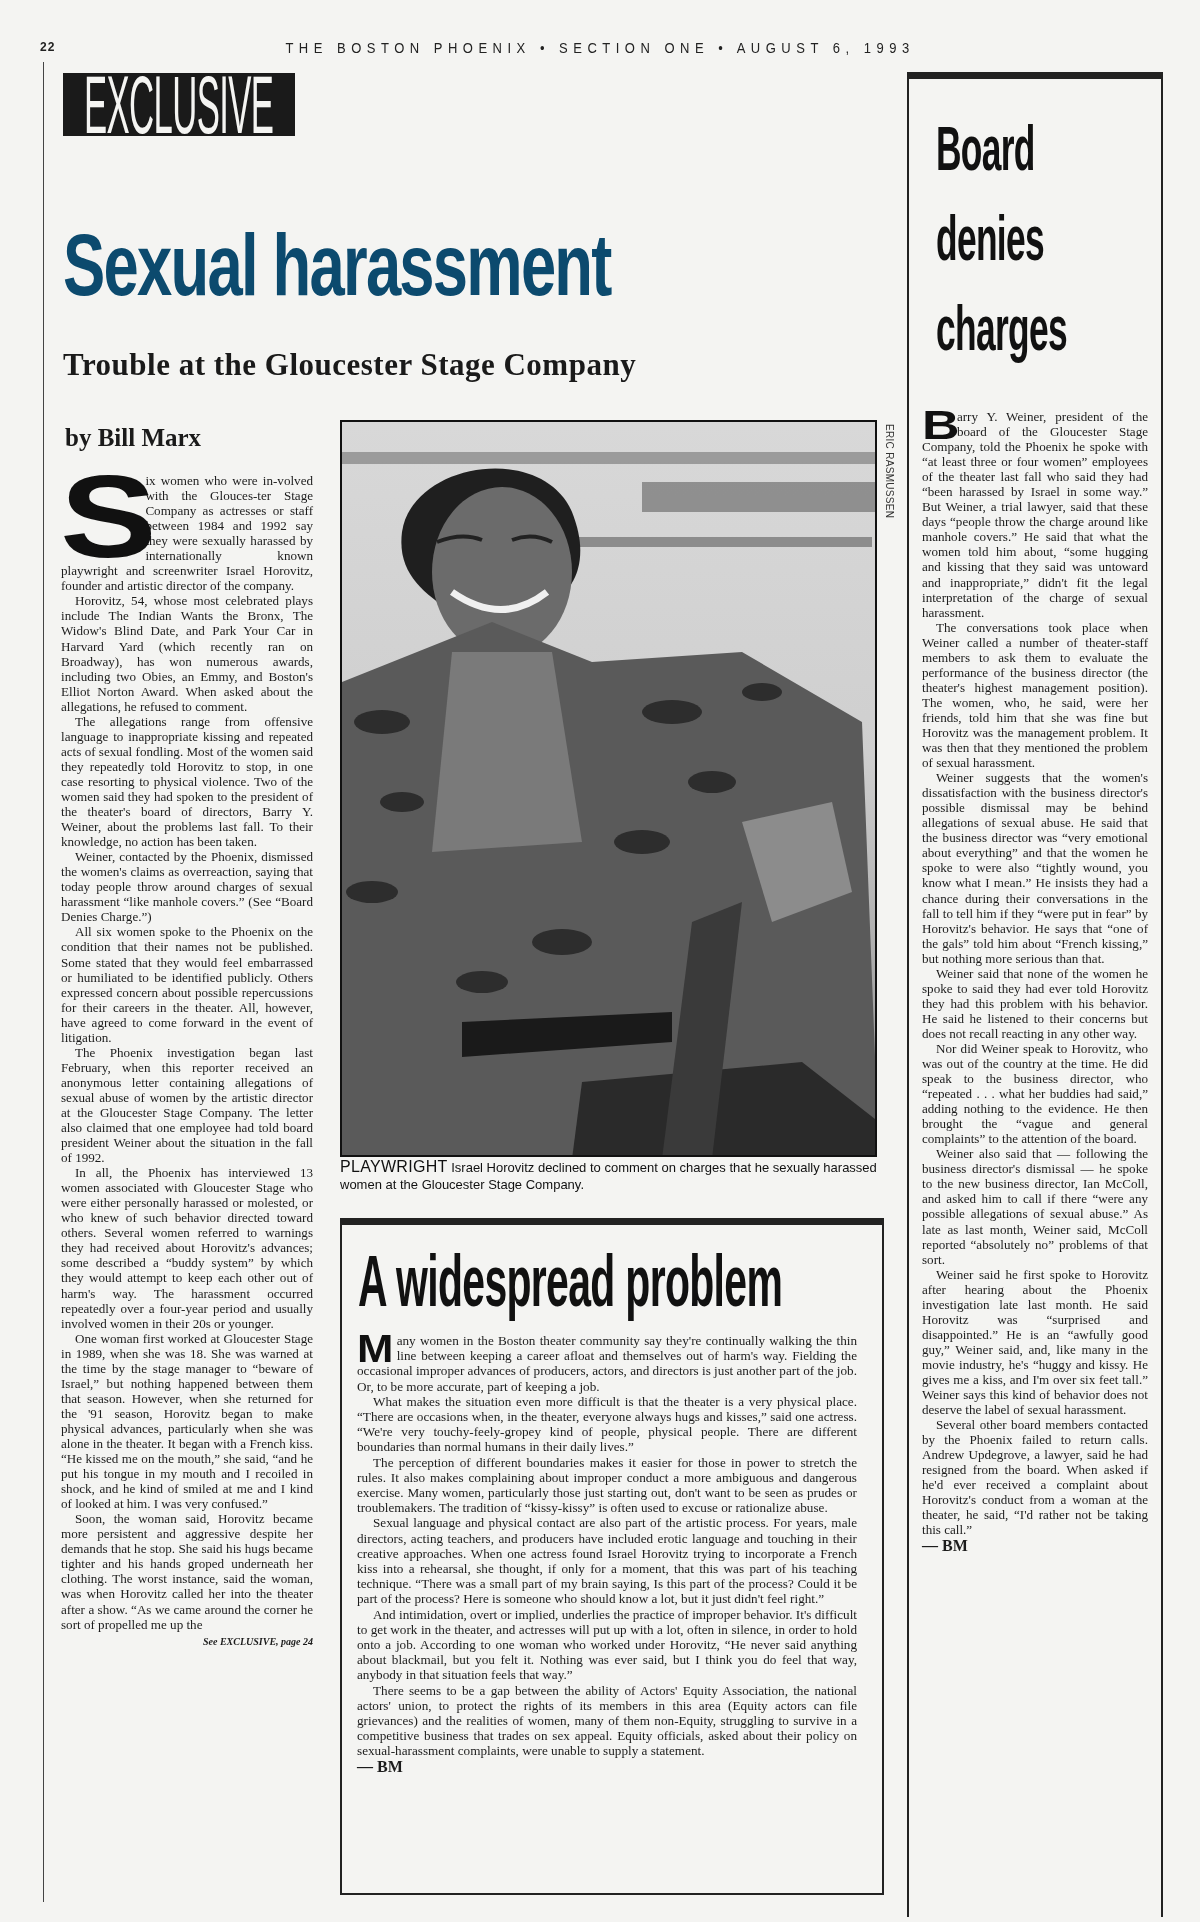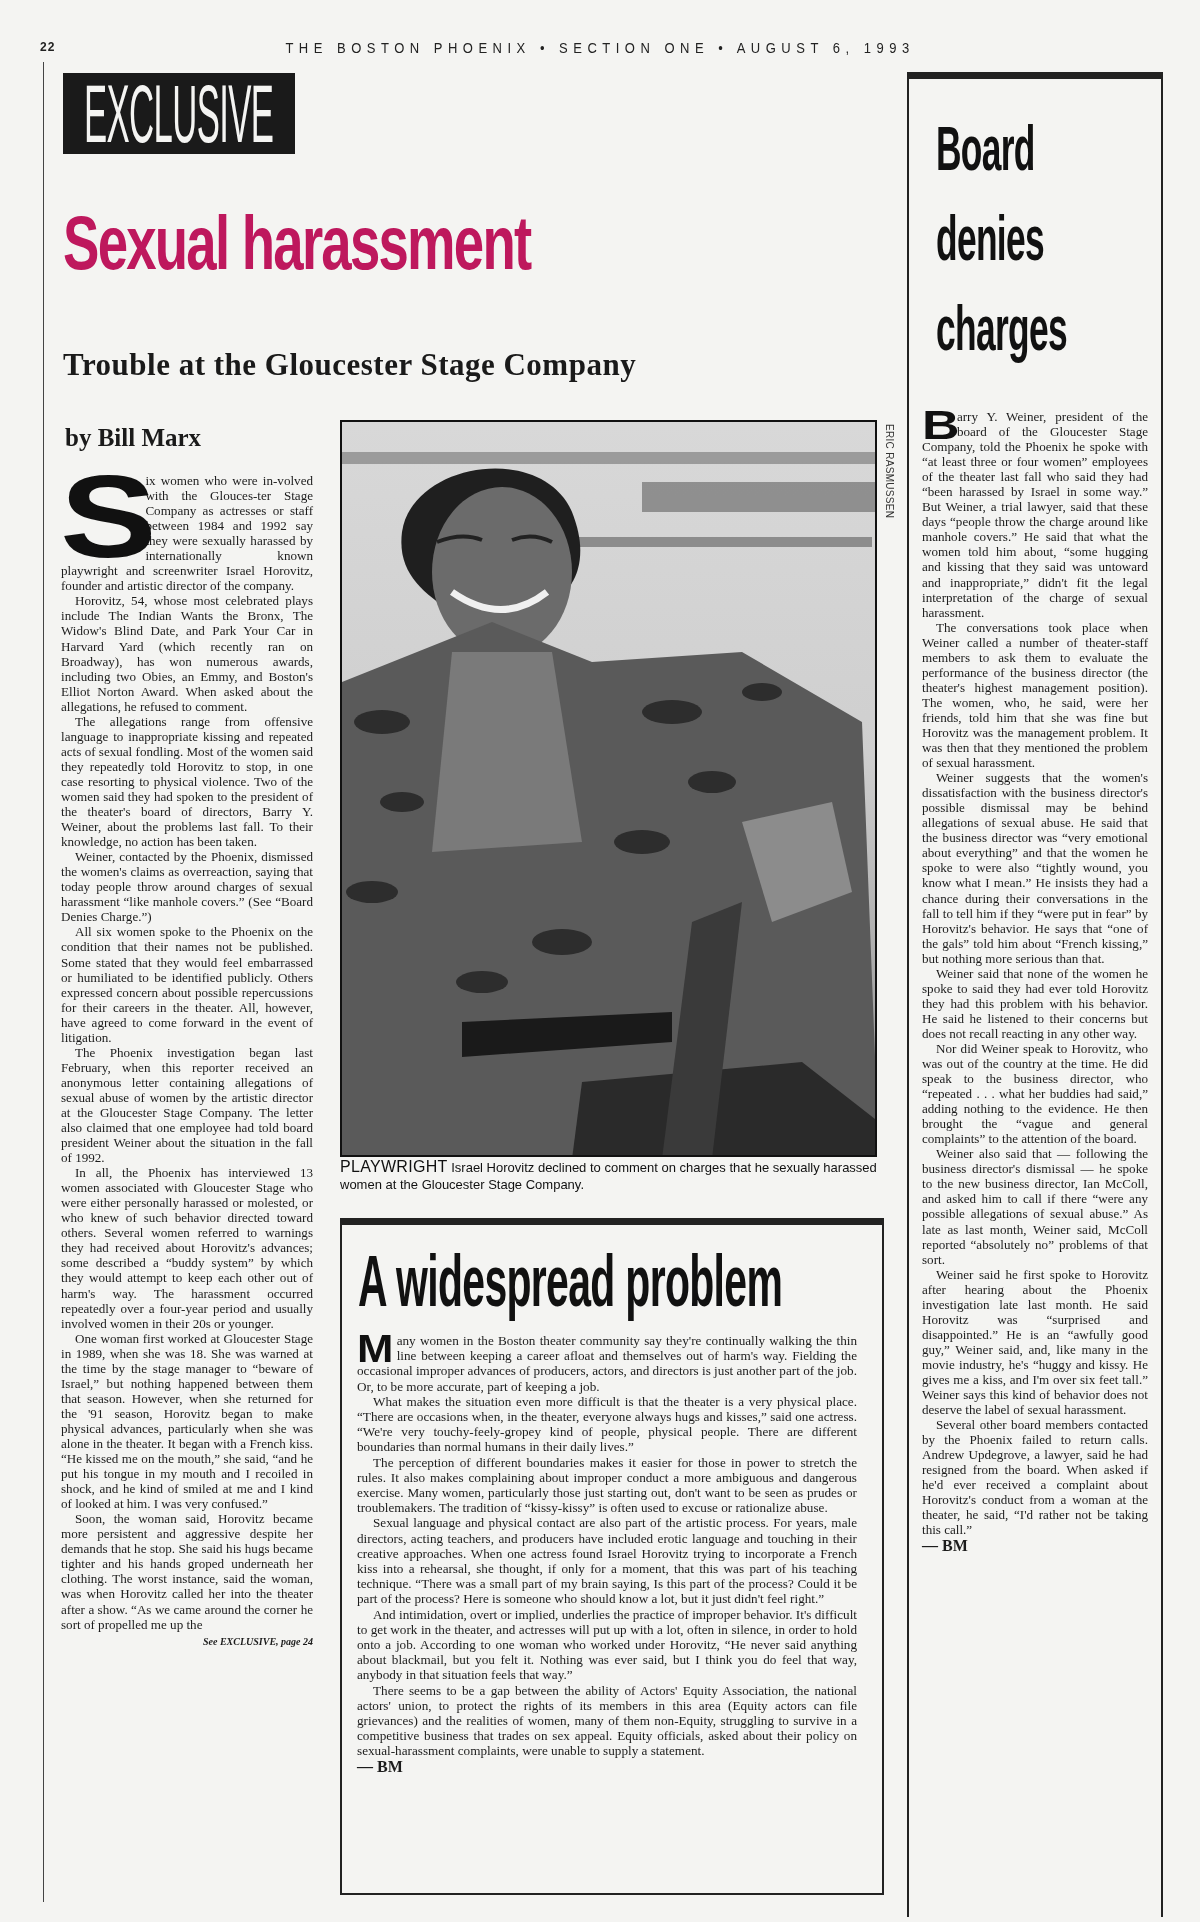--- a/index.html
+++ b/index.html
@@ -3,24 +3,24 @@
   <meta charset="utf-8">
   <style>
     * { box-sizing: border-box; margin: 0; padding: 0; }
     html, body { width: 1200px; height: 1922px; background: #f4f4f2; overflow: hidden; }
     body { position: relative; font-family: "Liberation Serif", "DejaVu Serif", serif; color: #141414; }
 
     .folio { position: absolute; top: 40px; left: 40px; font-family: "Liberation Sans", sans-serif; font-size: 12px; font-weight: bold; letter-spacing: 1px; color: #222; }
     .masthead { position: absolute; top: 40px; left: 0; width: 1200px; text-align: center; font-family: "Liberation Sans", sans-serif; font-size: 13px; letter-spacing: 5.5px; color: #222; transform: scaleY(1.15); }
     .left-rule { position: absolute; left: 43px; top: 62px; width: 1px; height: 1840px; background: #444; }
 
-    .exclusive-badge { position: absolute; left: 63px; top: 73px; width: 232px; height: 81px; background: #1a1a1a; color: #f4f4f2; display: flex; align-items: center; justify-content: center; font-family: "Liberation Sans", sans-serif; font-size: 56px; letter-spacing: -1px; font-weight: normal; }
+    .exclusive-badge { position: absolute; left: 63px; top: 73px; width: 232px; height: 63px; background: #1a1a1a; color: #f4f4f2; display: flex; align-items: center; justify-content: center; font-family: "Liberation Sans", sans-serif; font-size: 56px; letter-spacing: -1px; font-weight: normal; }
     .exclusive-badge span { display: inline-block; transform: scaleX(0.62) scaleY(1.45); }
 
-    .main-headline { position: absolute; left: 63px; top: 212px; font-family: "Liberation Sans", sans-serif; font-weight: bold; font-size: 62px; letter-spacing: -2px; line-height: 1; color: #be185d; }
+    .main-headline { position: absolute; left: 63px; top: 228px; font-family: "Liberation Sans", sans-serif; font-weight: bold; font-size: 72px; letter-spacing: -2px; line-height: 1; color: #0c4a6e; }
     .main-headline span { display: inline-block; transform: scaleX(0.88) scaleY(1.22); transform-origin: left center; }
     .subhead { position: absolute; left: 63px; top: 347px; font-size: 31px; font-weight: bold; letter-spacing: 0.5px; color: #1a1a1a; }
     .byline { position: absolute; left: 65px; top: 424px; font-size: 25px; font-weight: bold; color: #1a1a1a; text-align: right; }
 
     .col { position: absolute; font-size: 13.1px; line-height: 15.05px; text-align: justify; hyphens: manual; color: #1c1c1c; }
     .col p { text-indent: 14px; }
     .col p.first { text-indent: 0; }
     .col-left { left: 61px; top: 473px; width: 252px; }
     .col-right { left: 922px; top: 409px; width: 226px; }
 

